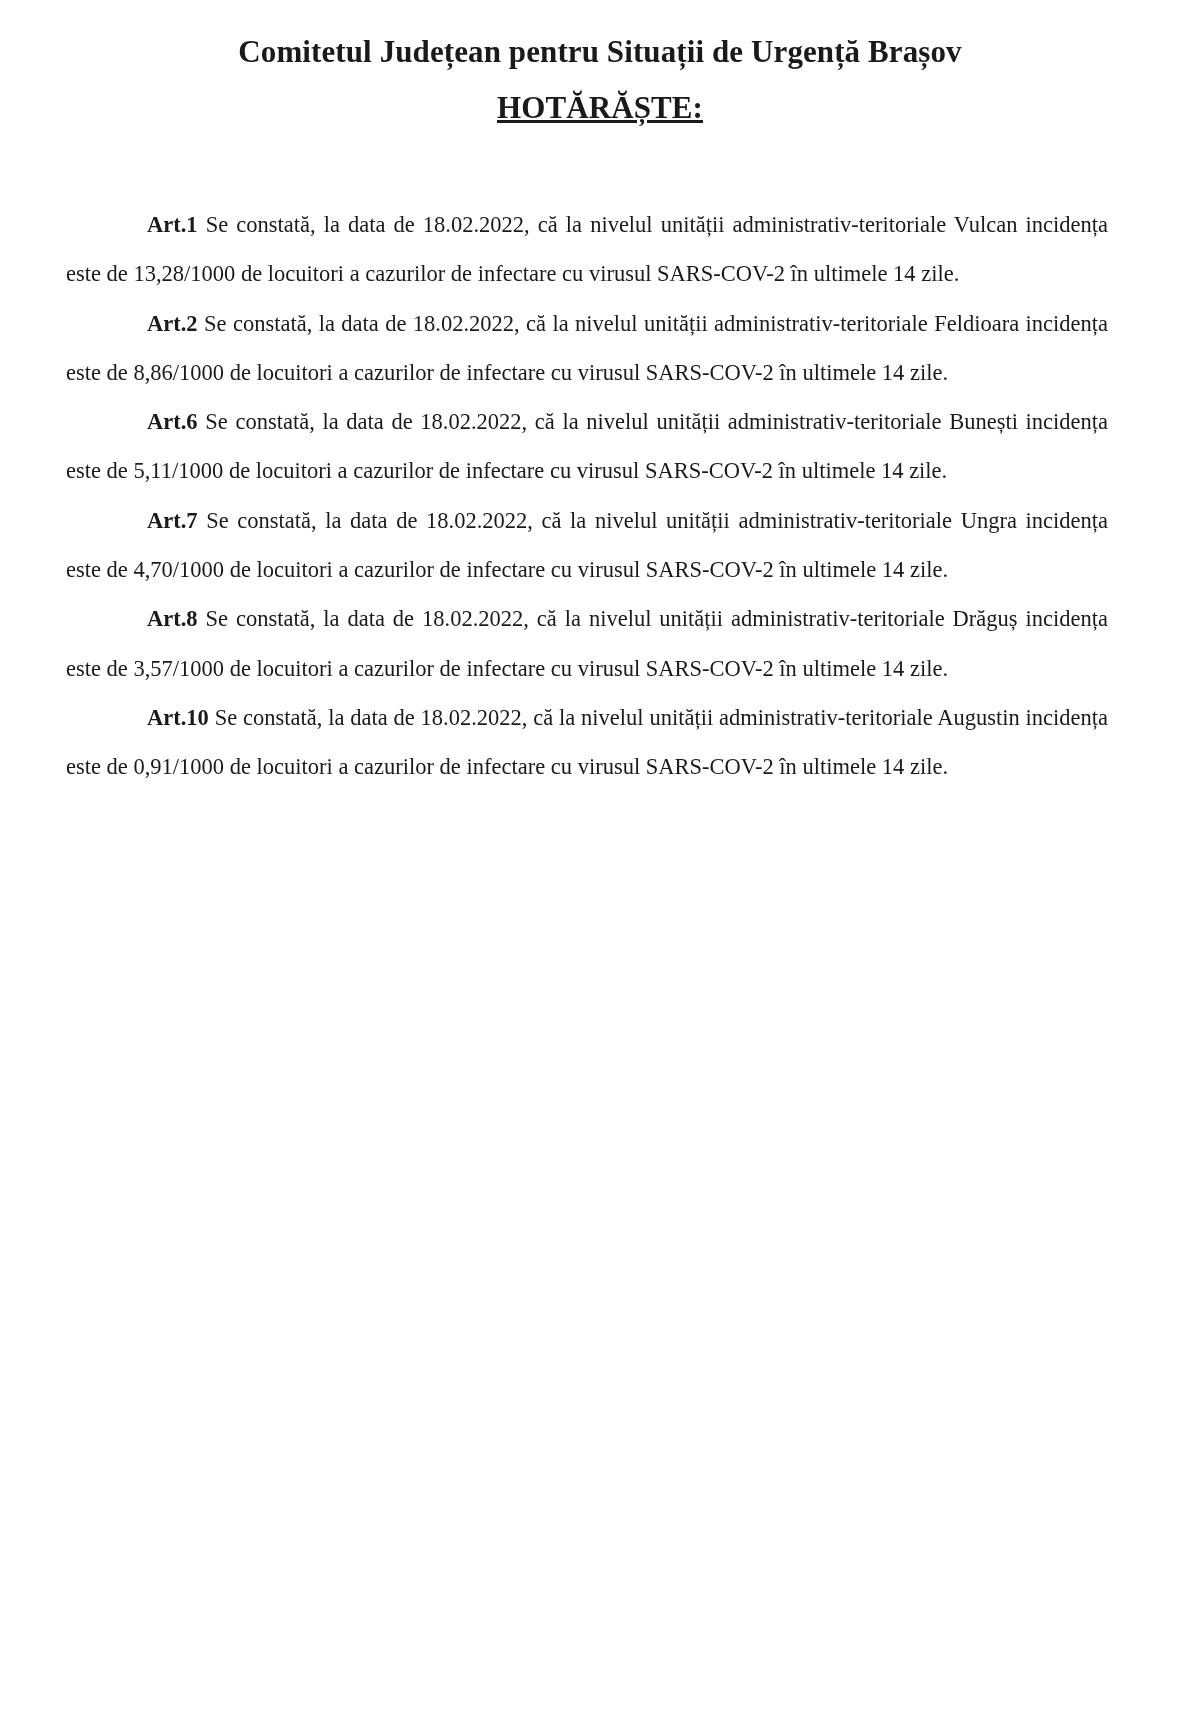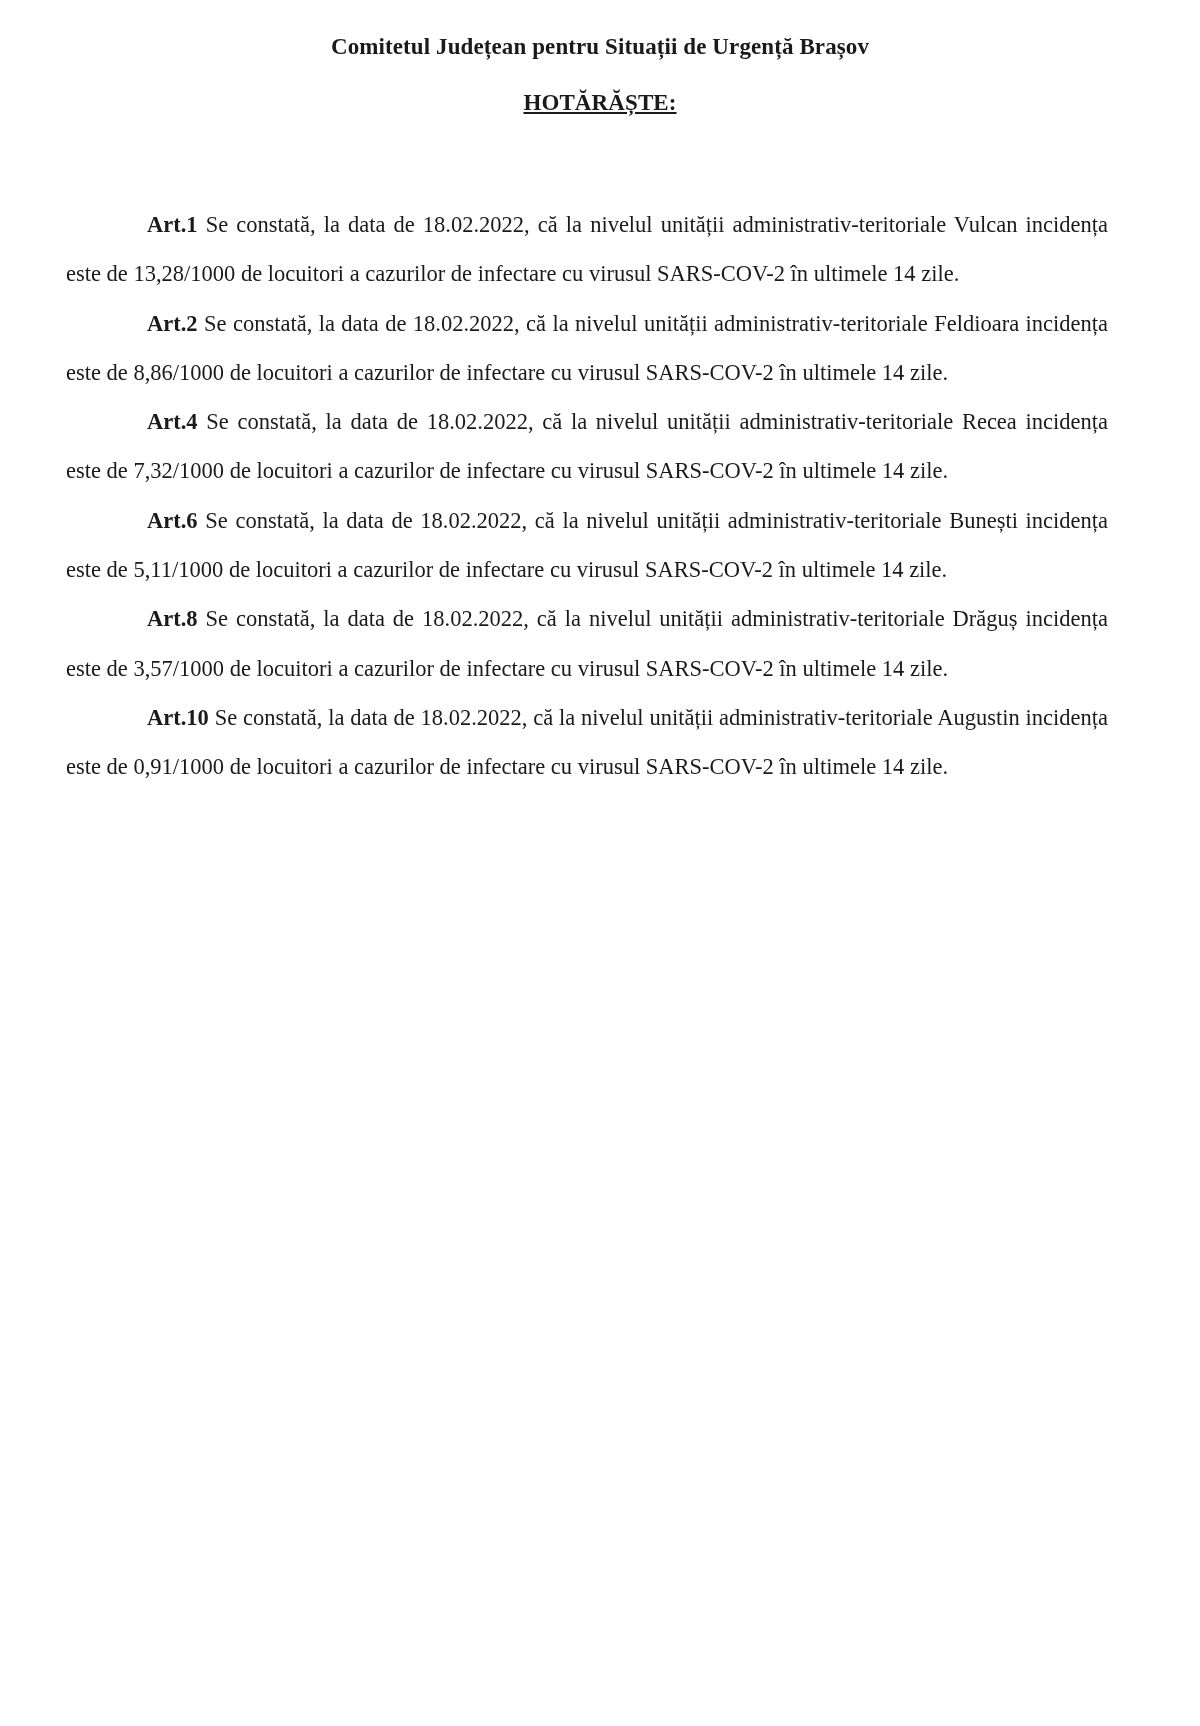--- a/index.html
+++ b/index.html
@@ -4,39 +4,39 @@
 <style>
   html, body { margin: 0; padding: 0; background: #ffffff; }
   body {
     width: 1200px; height: 1726px; overflow: hidden; position: relative;
     font-family: "Liberation Serif", "DejaVu Serif", serif;
     color: #1a1a1a;
   }
   .page { position: absolute; left: 0; top: 0; width: 1200px; height: 1726px; }
   .heading {
     position: absolute; left: 0; width: 1200px; text-align: center;
-    font-weight: bold; font-size: 23px; letter-spacing: 0.1px;
+    font-weight: bold; font-size: 31px; letter-spacing: 0.1px;
   }
   #h1 { top: 34px; }
   #h2 { top: 90px; text-decoration: underline; }
   .body {
     position: absolute; left: 66px; top: 200px; width: 1042px;
     font-size: 22.5px; line-height: 49.3px; text-align: justify;
   }
   .art { margin: 0; text-indent: 81px; text-align: justify; }
   .art-label { font-weight: bold; }
 </style>
 </head>
 <body>
 
 <div class="page">
   <div class="heading" id="h1">Comitetul Județean pentru Situații de Urgență Brașov</div>
   <div class="heading" id="h2">HOTĂRĂȘTE:</div>
 
   <div class="body">
     <p class="art"><span class="art-label">Art.1</span> <span>Se constată, la data de 18.02.2022, că la nivelul unității administrativ-teritoriale Vulcan incidența este de 13,28/1000 de locuitori a cazurilor de infectare cu virusul SARS-COV-2 în ultimele 14 zile.</span></p>
     <p class="art"><span class="art-label">Art.2</span> <span>Se constată, la data de 18.02.2022, că la nivelul unității administrativ-teritoriale Feldioara incidența este de 8,86/1000 de locuitori a cazurilor de infectare cu virusul SARS-COV-2 în ultimele 14 zile.</span></p>
-    <p class="art"><span class="art-label">Art.4</span> <span>Se constată, la data de 18.02.2022, că la nivelul unității administrativ-teritoriale Recea incidența este de 7,32/1000 de locuitori a cazurilor de infectare cu virusul SARS-COV-2 în ultimele 14 zile.</span></p>
     <p class="art"><span class="art-label">Art.6</span> <span>Se constată, la data de 18.02.2022, că la nivelul unității administrativ-teritoriale Bunești incidența este de 5,11/1000 de locuitori a cazurilor de infectare cu virusul SARS-COV-2 în ultimele 14 zile.</span></p>
+    <p class="art"><span class="art-label">Art.7</span> <span>Se constată, la data de 18.02.2022, că la nivelul unității administrativ-teritoriale Ungra incidența este de 4,70/1000 de locuitori a cazurilor de infectare cu virusul SARS-COV-2 în ultimele 14 zile.</span></p>
     <p class="art"><span class="art-label">Art.8</span> <span>Se constată, la data de 18.02.2022, că la nivelul unității administrativ-teritoriale Drăguș incidența este de 3,57/1000 de locuitori a cazurilor de infectare cu virusul SARS-COV-2 în ultimele 14 zile.</span></p>
     <p class="art"><span class="art-label">Art.10</span> <span>Se constată, la data de 18.02.2022, că la nivelul unității administrativ-teritoriale Augustin incidența este de 0,91/1000 de locuitori a cazurilor de infectare cu virusul SARS-COV-2 în ultimele 14 zile.</span></p>
   </div>
 </div>
 
 </body></html>

